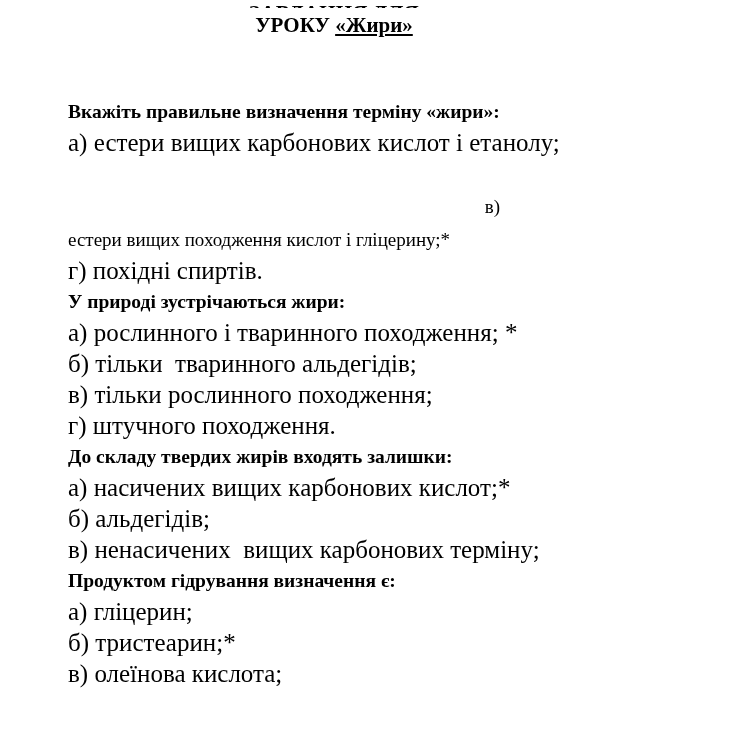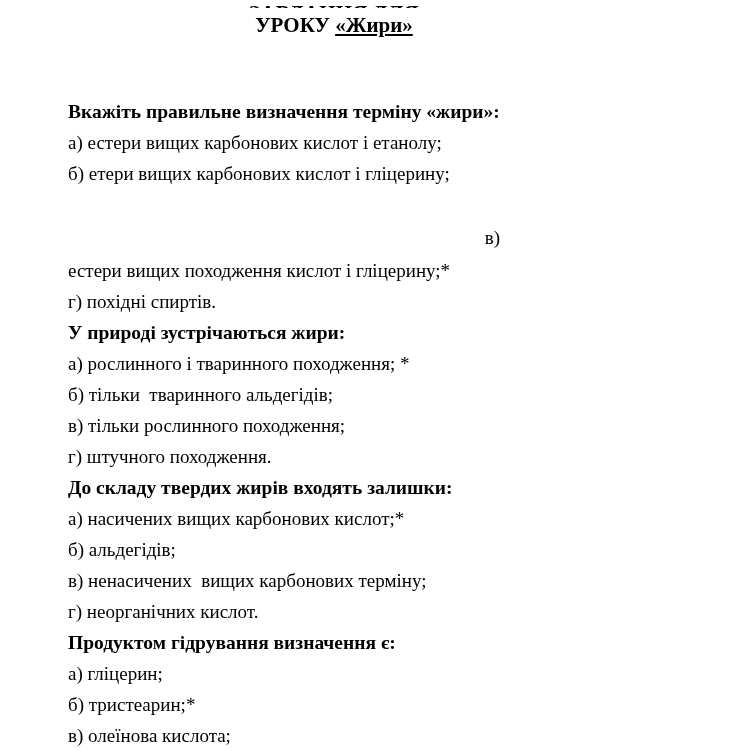--- a/index.html
+++ b/index.html
@@ -47,21 +47,21 @@
     margin-top: 56px;
   }
   .q-heading {
     font-size: 19.5px;
     font-weight: bold;
     line-height: 31px;
     margin: 0;
     font-family: Liberation Serif, serif;
   }
   .opt {
-    font-size: 19px;
+    font-size: 25px;
     line-height: 31px;
     margin: 0;
     white-space: pre-wrap;
   }
   .float-right-frag {
     text-align: right;
     font-size: 19px;
     line-height: 31px;
     margin: 0;
     padding-right: 102px;
@@ -81,36 +81,34 @@
 
   <div class="title-block">
     <div class="title-clip">ЗАВДАННЯ ДЛЯ</div>
     <div class="title-line"><span>УРОКУ </span><span class="quoted">«Жири»</span></div>
   </div>
 
   <div class="body-block">
 
     <p class="q-heading">Вкажіть правильне визначення терміну «жири»:</p>
     <p class="opt">а) естери вищих карбонових кислот і етанолу;</p>
-    <p class="opt">б) етери вищих карбонових кислот і гліцерину;</p>
     <p class="float-right-frag">в)</p>
     <p class="continuation">естери вищих походження кислот і гліцерину;*</p>
     <p class="opt">г) похідні спиртів.</p>
 
     <p class="q-heading">У природі зустрічаються жири:</p>
     <p class="opt">а) рослинного і тваринного походження; *</p>
     <p class="opt">б) тільки  тваринного альдегідів;</p>
     <p class="opt">в) тільки рослинного походження;</p>
     <p class="opt">г) штучного походження.</p>
 
     <p class="q-heading">До складу твердих  жирів входять залишки:</p>
     <p class="opt">а) насичених вищих карбонових кислот;*</p>
     <p class="opt">б) альдегідів;</p>
     <p class="opt">в) ненасичених  вищих карбонових терміну;</p>
-    <p class="opt">г) неорганічних кислот.</p>
 
     <p class="q-heading">Продуктом гідрування визначення є:</p>
     <p class="opt">а) гліцерин;</p>
     <p class="opt">б) тристеарин;*</p>
     <p class="opt">в) олеїнова кислота;</p>
 
   </div>
 </div>
 
 </body></html>

